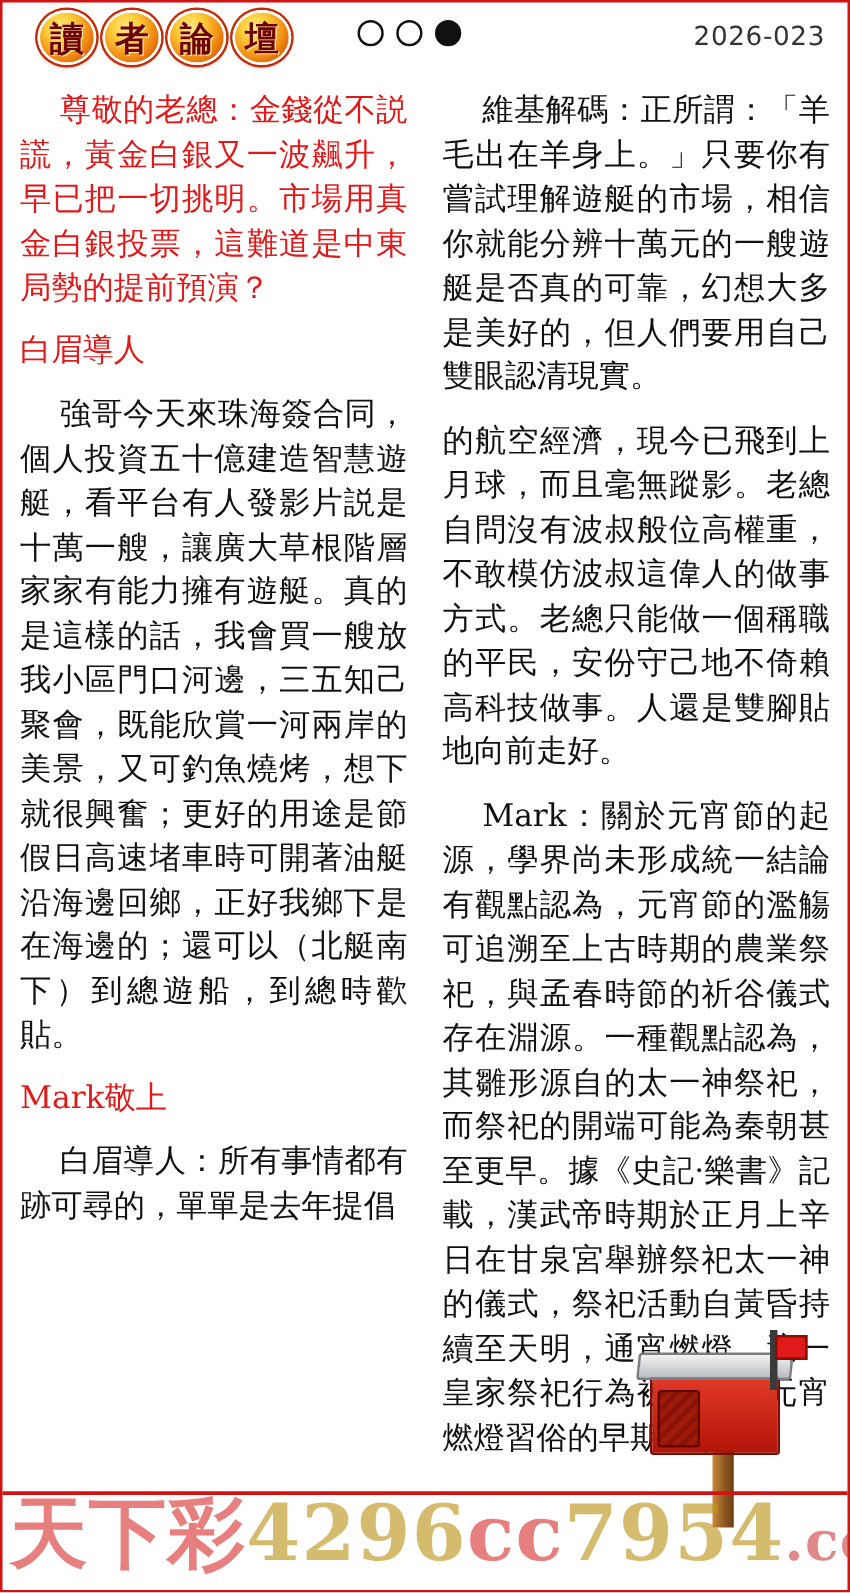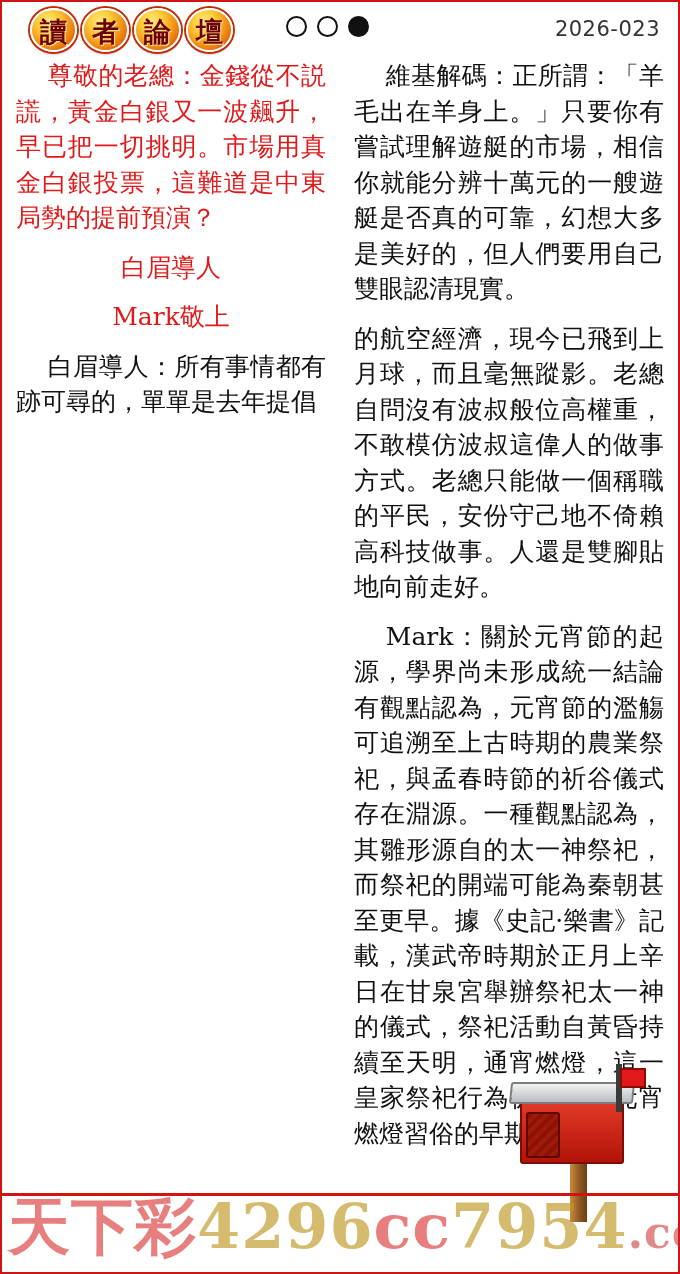--- a/index.html
+++ b/index.html
@@ -94,30 +94,30 @@
     box-sizing: border-box;
     padding: 0 14px;
     overflow: hidden;
   }
   .para {
     font-family: "DejaVu Serif", "Liberation Serif", serif;
     font-size: 25px;
     line-height: 1.42;
     text-align: justify;
     text-justify: inter-character;
-    margin: 4px 0 14px 0;
+    margin: 16px 0 14px 0;
     text-indent: 2ch;
     letter-spacing: 0px;
   }
   .para.noindent { text-indent: 0; }
   .sign {
     font-family: "DejaVu Serif", "Liberation Serif", serif;
     font-size: 25px;
     line-height: 1.42;
-    text-align: center;
+    text-align: left;
     margin: 0 0 14px 0;
   }
   .red { color: #e01a1a; }
   .black { color: #111; }
   
   .mailbox {
     position: absolute;
     right: 24px;
     bottom: 50px;
     width: 150px;
@@ -234,20 +234,21 @@
       <span class="dot filled"></span>
     </div>
     <div class="issue">2026-023</div>
   </div>
 
   <div class="cols">
 
     <div class="col">
       <p class="para red">尊敬的老總：金錢從不説謊，黃金白銀又一波飆升，早已把一切挑明。市場用真金白銀投票，這難道是中東局勢的提前預演？</p>
       <p class="sign red">白眉導人</p>
+      <p class="para black">強哥今天來珠海簽合同，個人投資五十億建造智慧遊艇，看平台有人發影片説是十萬一艘，讓廣大草根階層家家有能力擁有遊艇。真的是這樣的話，我會買一艘放我小區門口河邊，三五知己聚會，既能欣賞一河兩岸的美景，又可釣魚燒烤，想下就很興奮；更好的用途是節假日高速堵車時可開著油艇沿海邊回鄉，正好我鄉下是在海邊的；還可以（北艇南下）到總遊船，到總時歡貼。</p>
       <p class="sign red">Mark敬上</p>
       <p class="para black">白眉導人：所有事情都有跡可尋的，單單是去年提倡</p>
     </div>
 
     <div class="col">
       <p class="para black">維基解碼：正所謂：「羊毛出在羊身上。」只要你有嘗試理解遊艇的市場，相信你就能分辨十萬元的一艘遊艇是否真的可靠，幻想大多是美好的，但人們要用自己雙眼認清現實。</p>
       <p class="para black noindent">的航空經濟，現今已飛到上月球，而且毫無蹤影。老總自問沒有波叔般位高權重，不敢模仿波叔這偉人的做事方式。老總只能做一個稱職的平民，安份守己地不倚賴高科技做事。人還是雙腳貼地向前走好。</p>
       <p class="para black">Mark：關於元宵節的起源，學界尚未形成統一結論有觀點認為，元宵節的濫觴可追溯至上古時期的農業祭祀，與孟春時節的祈谷儀式存在淵源。一種觀點認為，其雛形源自的太一神祭祀，而祭祀的開端可能為秦朝甚至更早。據《史記·樂書》記載，漢武帝時期於正月上辛日在甘泉宮舉辦祭祀太一神的儀式，祭祀活動自黃昏持續至天明，通宵燃燈，這一皇家祭祀行為被認為是元宵燃燈習俗的早期源頭。</p>
     </div>
 

